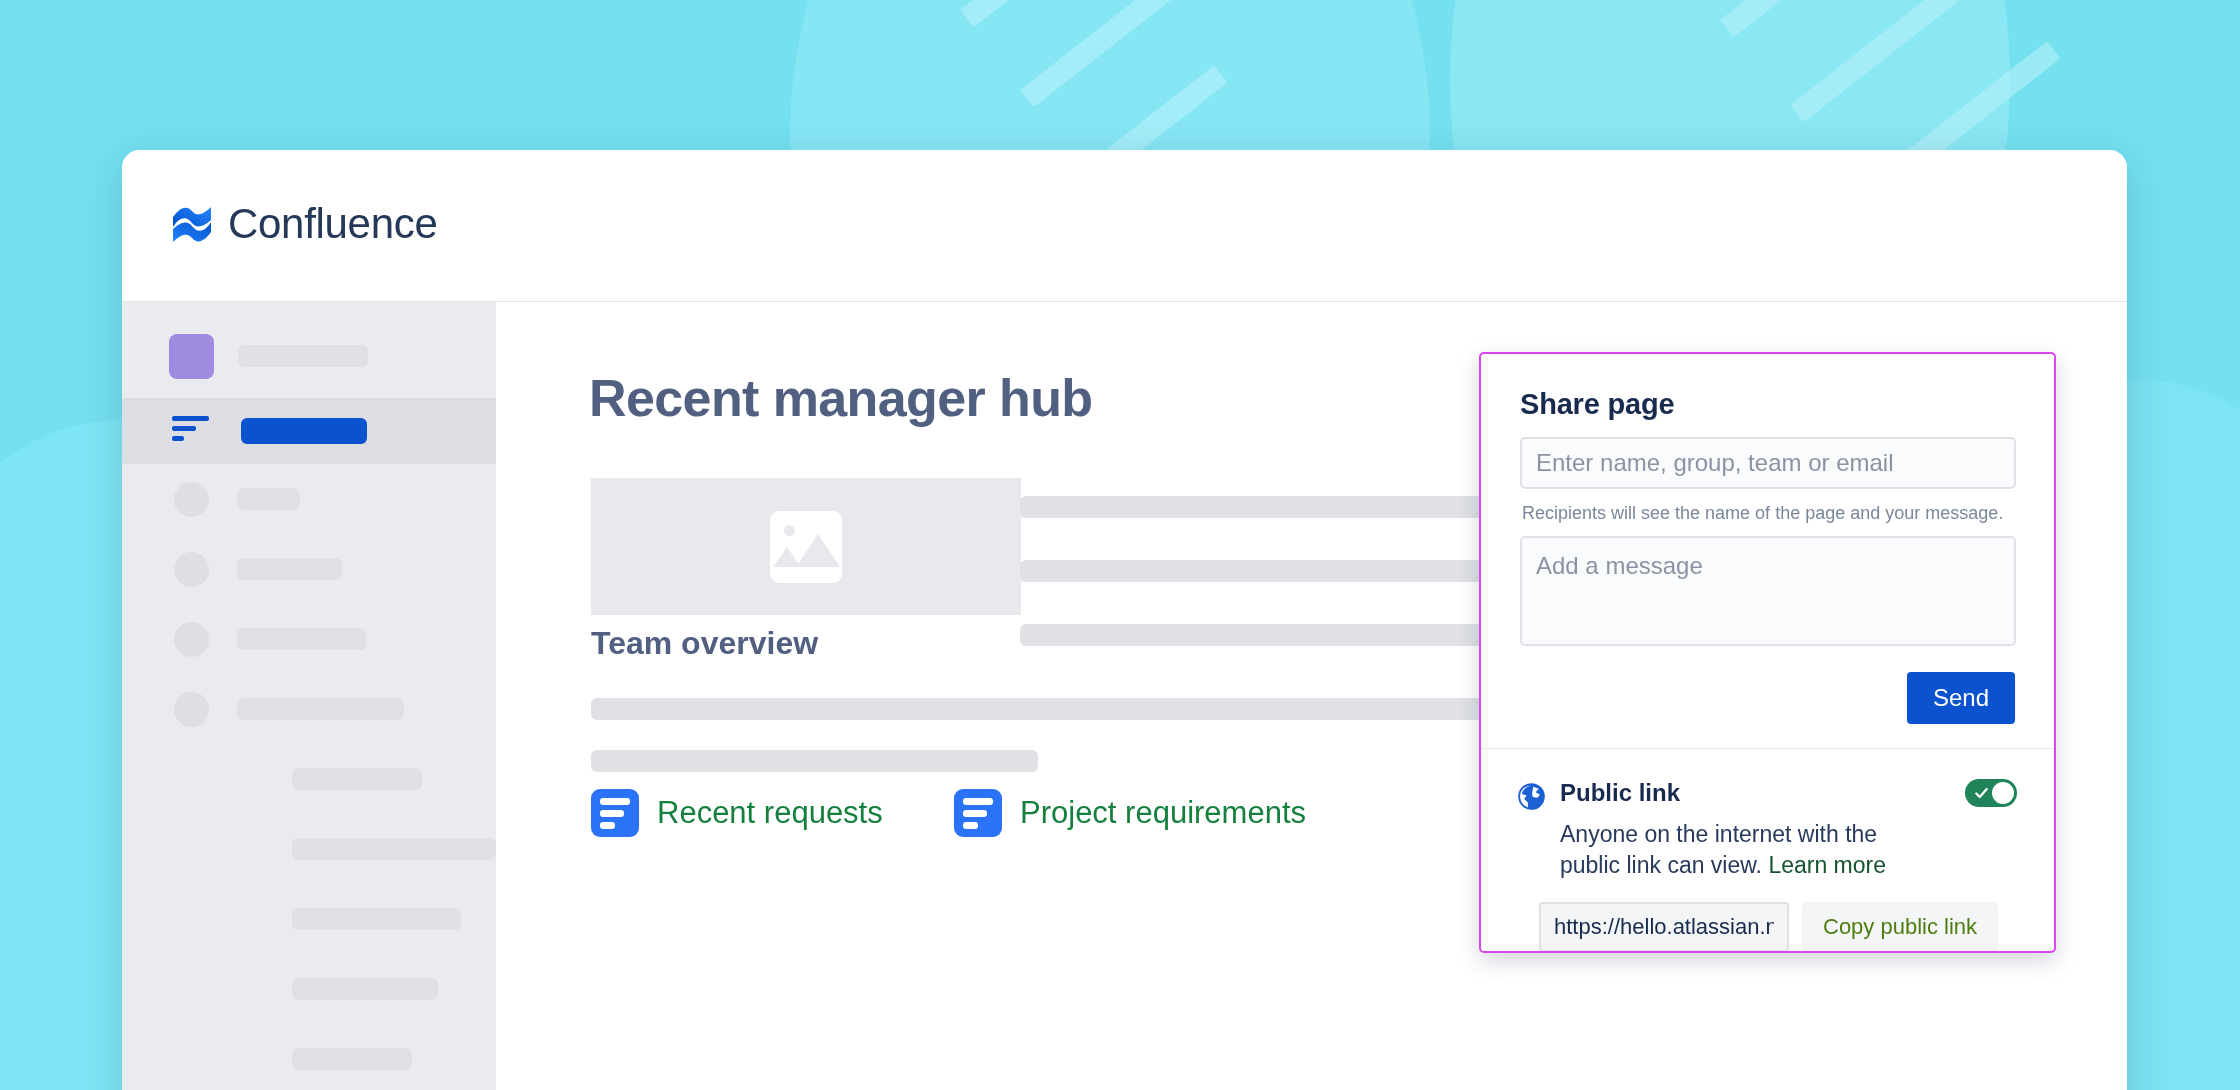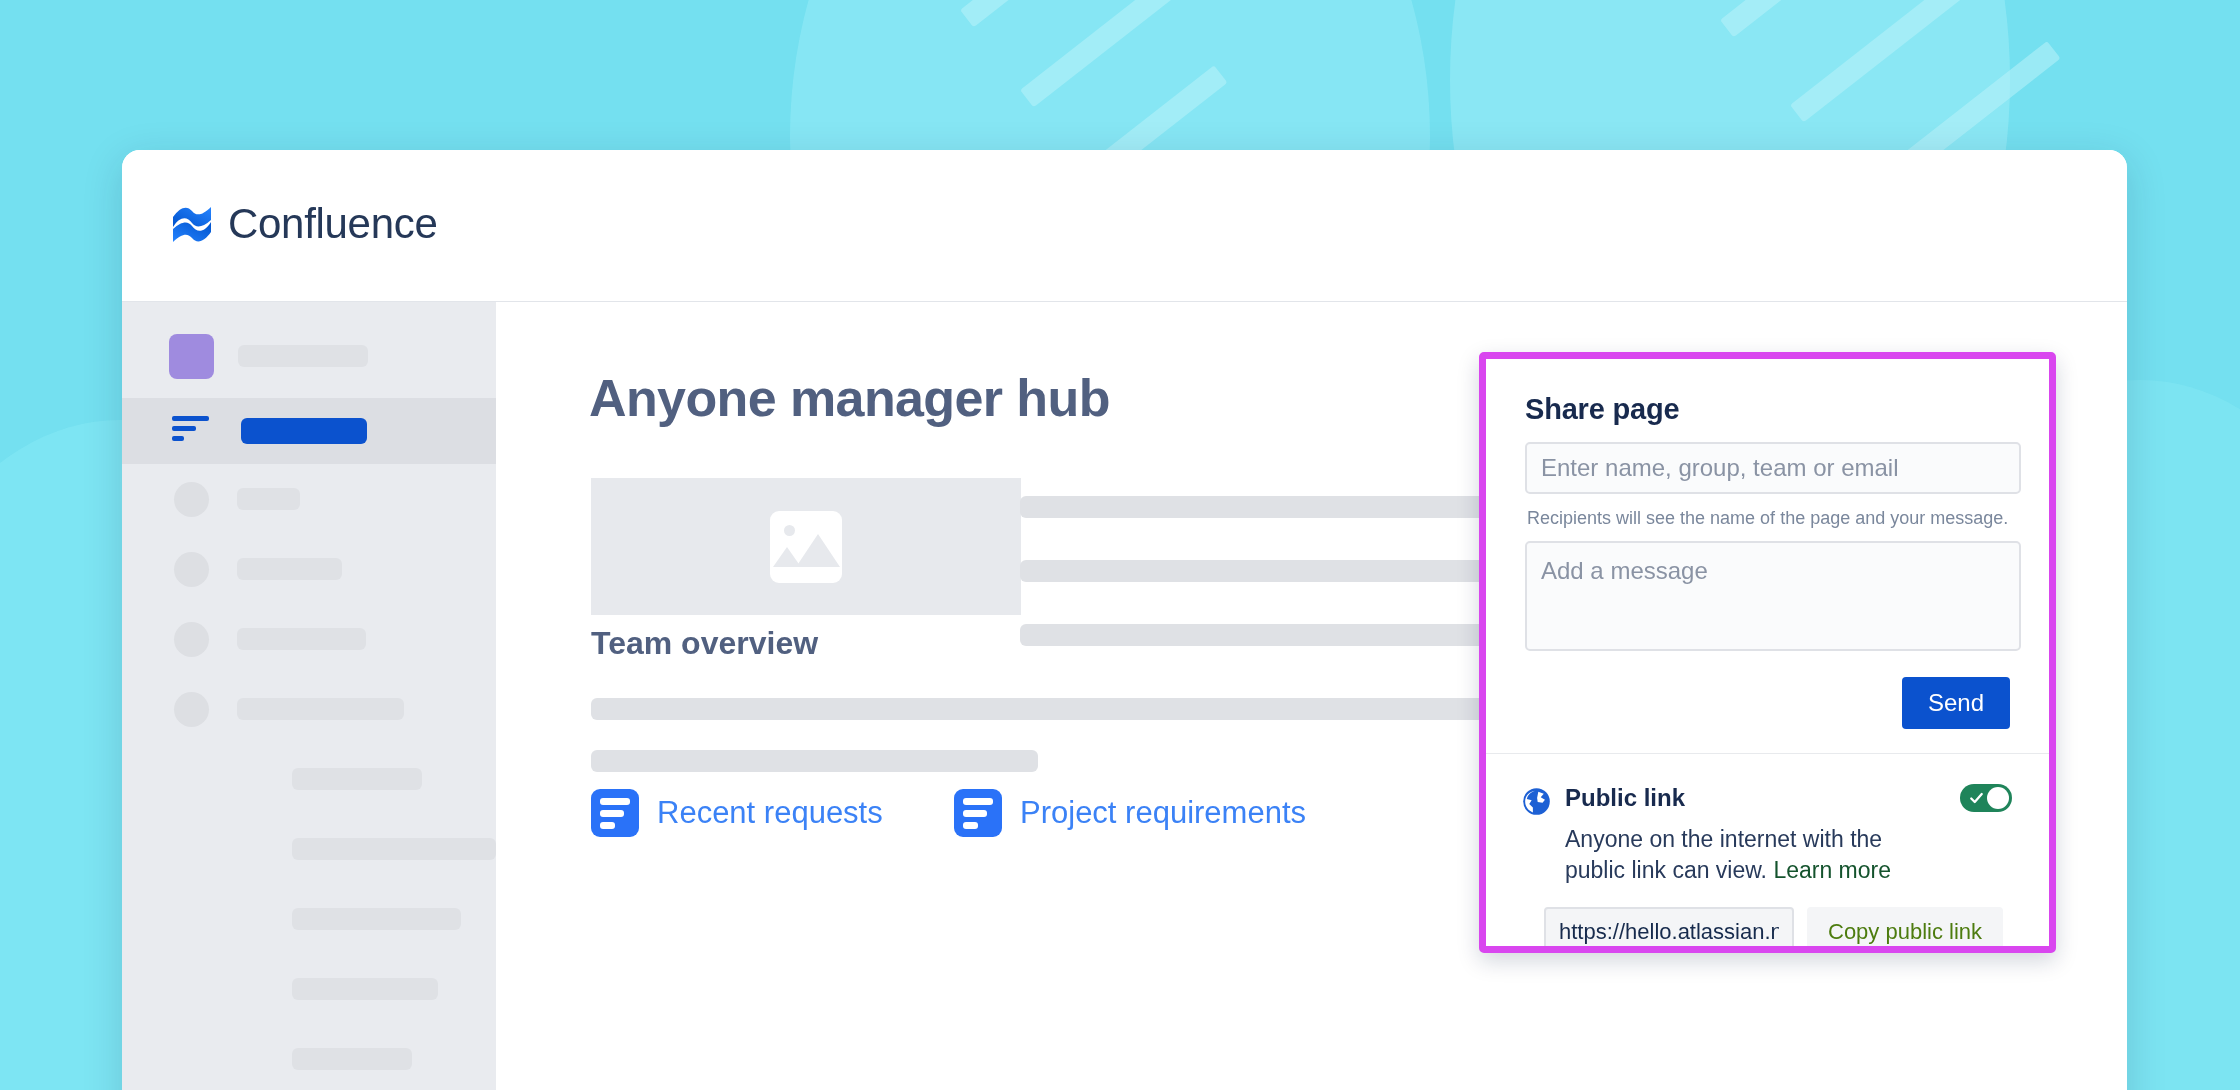--- a/index.html
+++ b/index.html
@@ -179,29 +179,29 @@
   }
   .page-link { position: absolute; display: flex; align-items: center; gap: 18px; cursor: pointer; }
   .page-link .pi {
     width: 48px; height: 48px; background: #2a72f8; border-radius: 9px;
     position: relative; flex: 0 0 48px;
   }
   .page-link .pi i { position: absolute; left: 9px; background: #fff; border-radius: 3px; height: 7px; }
   .page-link .pi i:nth-child(1) { top: 9px;  width: 30px; }
   .page-link .pi i:nth-child(2) { top: 21px; width: 24px; }
   .page-link .pi i:nth-child(3) { top: 33px; width: 15px; }
-  .page-link .pl-label { font-size: 31px; color: #3b82f6; white-space: nowrap; }
+  .page-link .pl-label { font-size: 31px; color: #15803d; white-space: nowrap; }
 
   
   #share-dialog {
     position: absolute;
     left: 1479px; top: 352px;
     width: 577px; height: 601px;
     background: #fff;
-    border: 7px solid #d946ef;
+    border: 2px solid #d946ef;
     border-radius: 5px;
     box-shadow: 0 8px 22px rgba(9,30,66,.18);
     overflow: hidden;
   }
   #share-top { padding: 34px 39px 0 39px; }
   #share-heading {
     font-size: 29px; font-weight: 700; color: #182a4e;
     margin-bottom: 16px; letter-spacing: -.2px;
   }
   .field {
@@ -375,21 +375,21 @@
       <div class="sb-row" style="top:652px;height:70px;">
         <div class="sb-pill" style="margin-left:170px;width:146px;"></div>
       </div>
       <div class="sb-row" style="top:722px;height:70px;">
         <div class="sb-pill" style="margin-left:170px;width:120px;"></div>
       </div>
     </div>
 
     <div id="main">
 
-      <div id="page-title">Anyone manager hub</div>
+      <div id="page-title">Recent manager hub</div>
 
       <div id="hero-image">
         <div class="ph">
           <span class="sun"></span>
             <span class="mt1"></span>
             <span class="mt2"></span>
         </div>
       </div>
 
       <div class="text-bar" style="left:524px;top:194px;width:640px;"></div>

